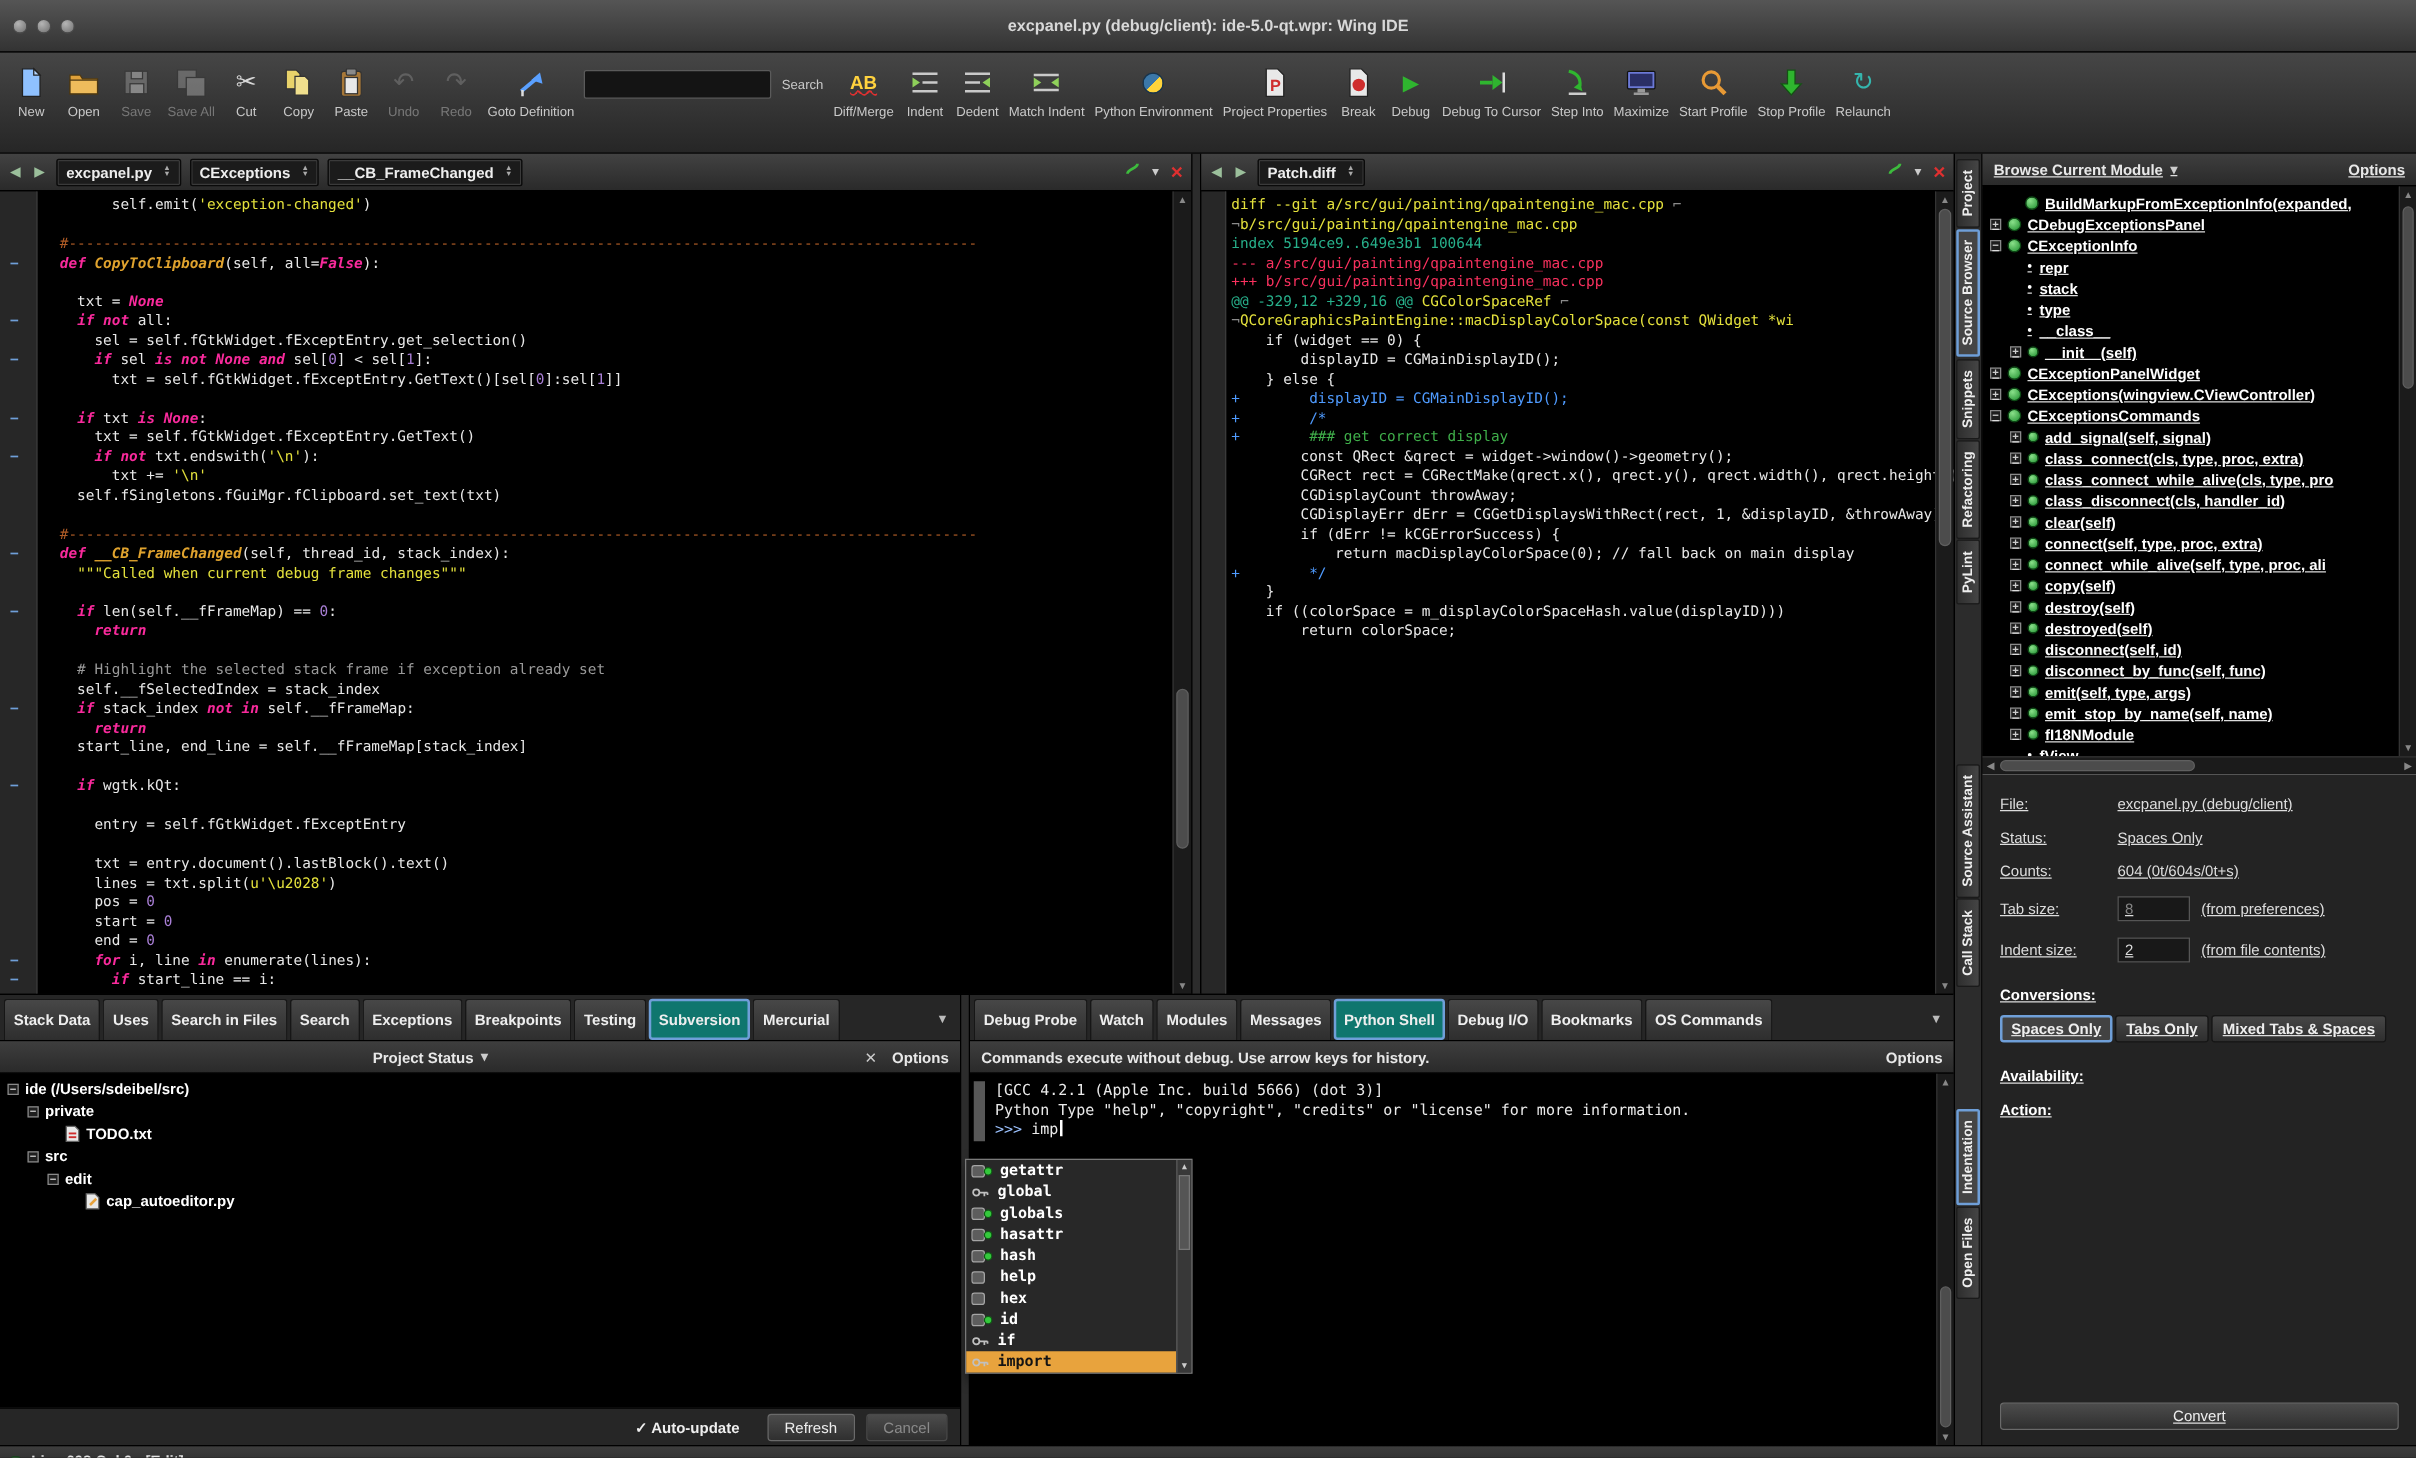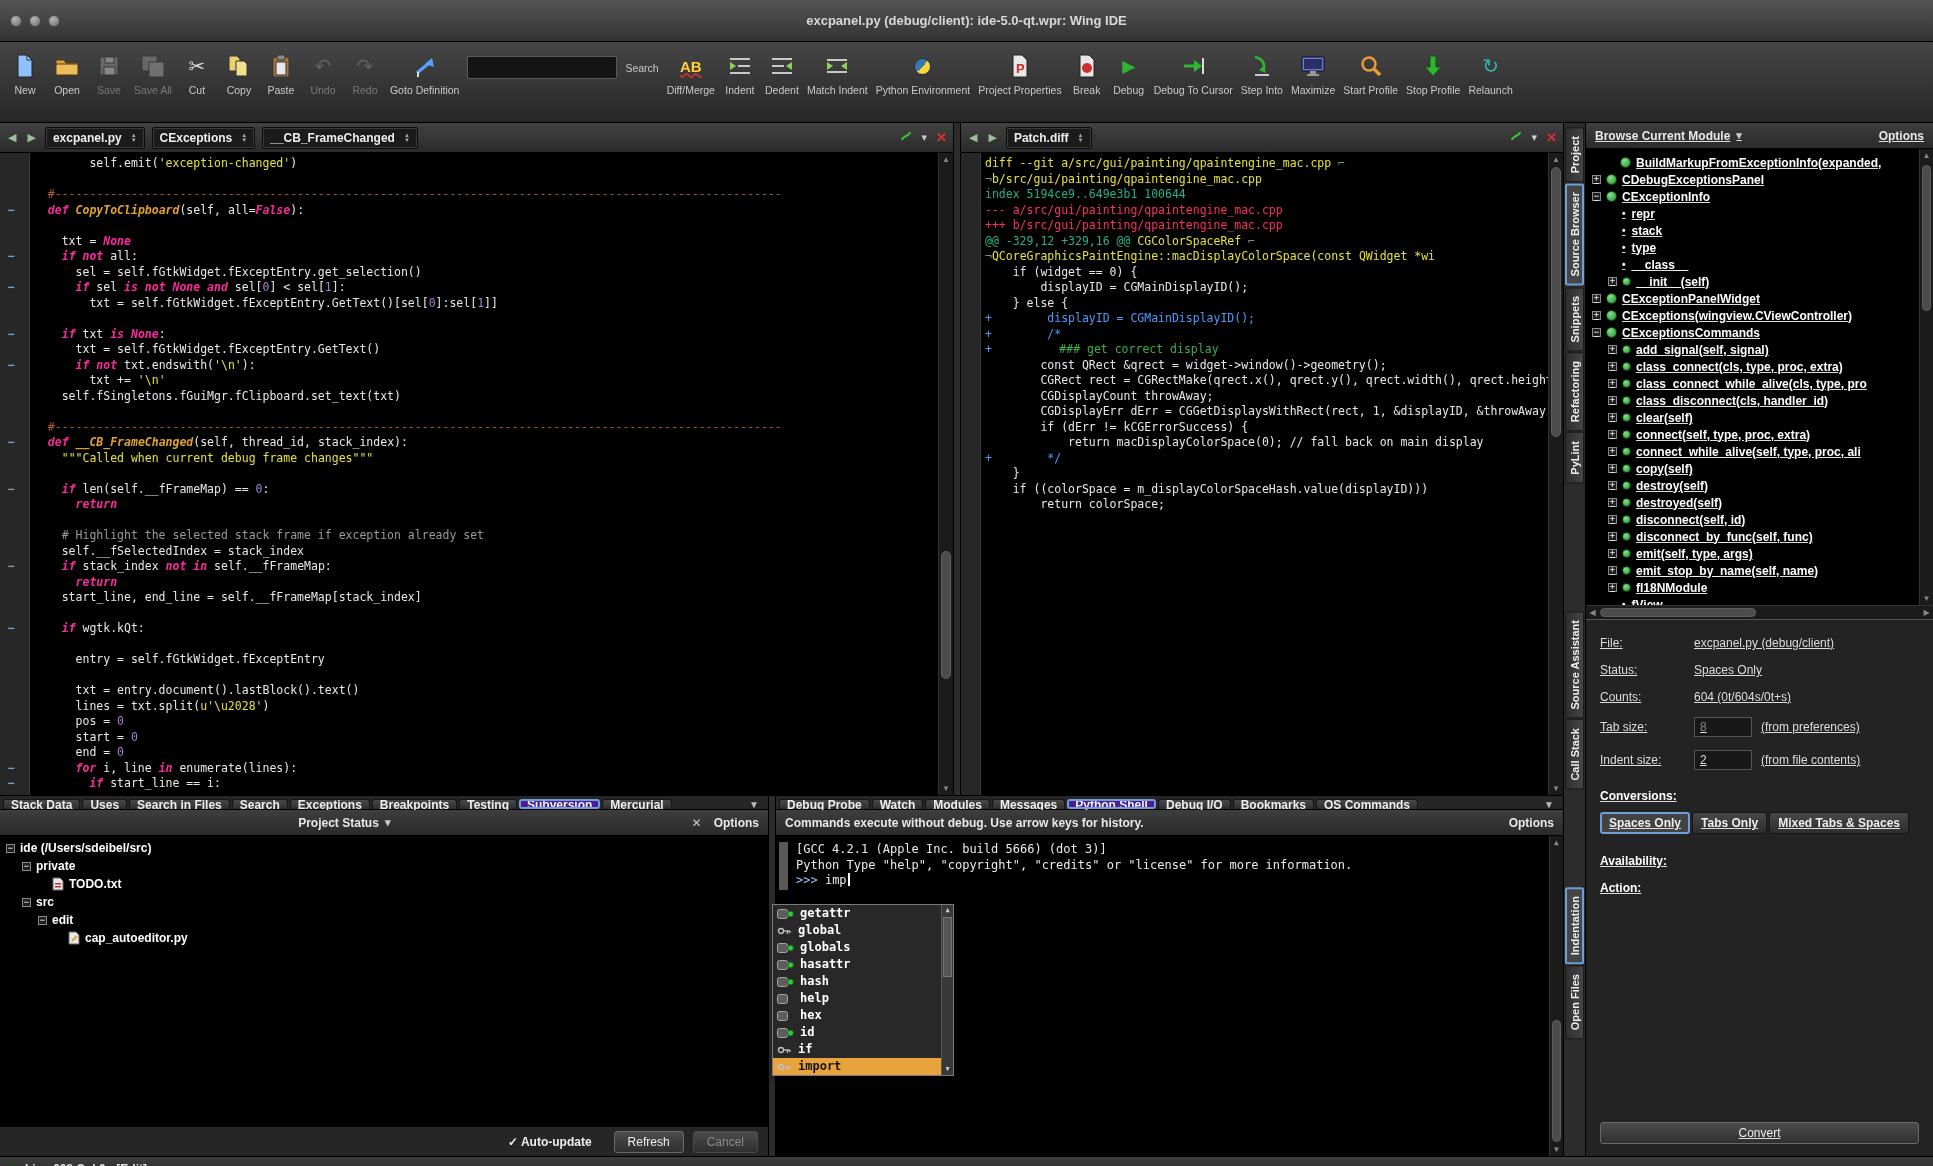--- a/index.html
+++ b/index.html
@@ -50,37 +50,37 @@
   .gutter.thin{width:20px;}
   .code{position:absolute;top:3px;right:15px;font-family:"DejaVu Sans Mono",monospace;
     font-size:11.5px;line-height:15.5px;white-space:pre;}
   .code.l{left:34px;} .code.r{left:24px;}
   .ln{height:15.5px;position:relative;}
   .mk{position:absolute;left:-26px;color:#6f9fd8;font-weight:bold;}
   .c-p{color:#e8e8e8;} .c-k{color:var(--kw);font-style:italic;font-weight:bold;}
   .c-d{color:var(--defn);font-style:italic;font-weight:bold;}
   .c-s{color:var(--str);} .c-c{color:var(--com);} .c-h{color:var(--sep);}
   .c-n{color:var(--num);} .c-y{color:var(--str);} .c-t{color:var(--meta);text-align:center;}
-  .c-r{color:var(--remove);} .c-b{color:var(--add);} .c-gr{color:var(--green);margin-left:12px;}
+  .c-r{color:var(--remove);} .c-b{color:var(--add);} .c-gr{color:var(--green);}
   .c-g{color:#8a8a8a;} .c-prompt{color:#9cc2ff;}
   .vsb{position:absolute;right:0;top:0;bottom:0;width:15px;background:#1b1b1b;border-left:1px solid #333;}
   .vsb .arr{height:13px;color:#888;font-size:8px;text-align:center;line-height:13px;}
   .vsb .arrb{position:absolute;bottom:0;width:100%;}
   .vsb .thumb{position:absolute;left:2px;right:2px;background:#4c4c4c;border:1px solid #5f5f5f;border-radius:5px;}
   .vsplit{width:8px;background:#2c2c2c;border-left:1px solid #000;border-right:1px solid #000;}
   
   .bottom{flex:1;display:flex;border-top:1px solid #000;min-height:0;}
   .bl-panel{width:768px;display:flex;flex-direction:column;background:#0d0d0d;min-width:0;}
   .shell-panel{flex:1;display:flex;flex-direction:column;background:#0d0d0d;min-width:0;}
-  .tabsrow{height:14px;background:#262626;border-bottom:1px solid #000;display:flex;
+  .tabsrow{height:37px;background:#262626;border-bottom:1px solid #000;display:flex;
     align-items:stretch;gap:2px;padding:3px 3px 0;}
   .tab{display:flex;align-items:center;background:linear-gradient(#474747,#2e2e2e);
     border:1px solid #161616;border-bottom:none;border-radius:3px 3px 0 0;color:#eee;
     font-size:12px;font-weight:bold;padding:0 7px;white-space:nowrap;}
-  .tab.active{outline:2px solid var(--accent);outline-offset:-2px;background:#4c1d95;border-radius:3px;}
+  .tab.active{outline:2px solid var(--accent);outline-offset:-2px;background:#0f766e;border-radius:3px;}
   .tab-dd{margin-left:auto;align-self:center;color:#bbb;font-size:10px;padding:0 6px;}
   .panel-header{height:26px;background:linear-gradient(#3e3e3e,#2a2a2a);border-bottom:1px solid #000;
     display:flex;align-items:center;padding:0 9px;gap:12px;font-size:12px;color:#e8e8e8;}
   .ph-center{margin:0 auto;display:flex;align-items:center;gap:6px;font-weight:bold;}
   .hx{color:#ccc;font-size:12px;}
   .hbtn{color:#e8e8e8;font-weight:bold;}
   .hint{color:#e8e8e8;font-weight:bold;}
   .tree{flex:1;background:#000;overflow:hidden;padding:3px 0;}
   .trow{height:18px;display:flex;align-items:center;font-size:12px;font-weight:bold;
     color:#fff;white-space:nowrap;}

